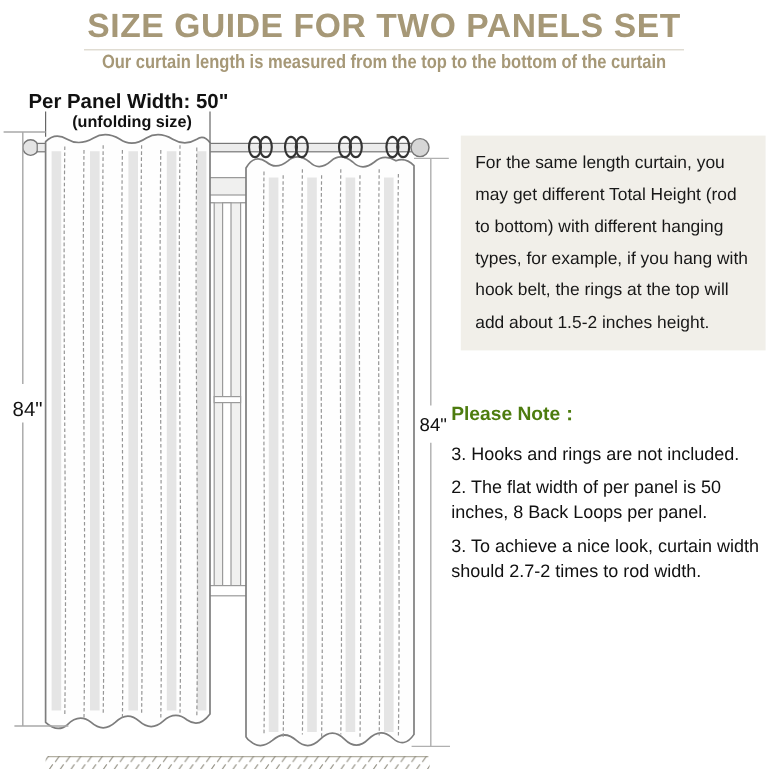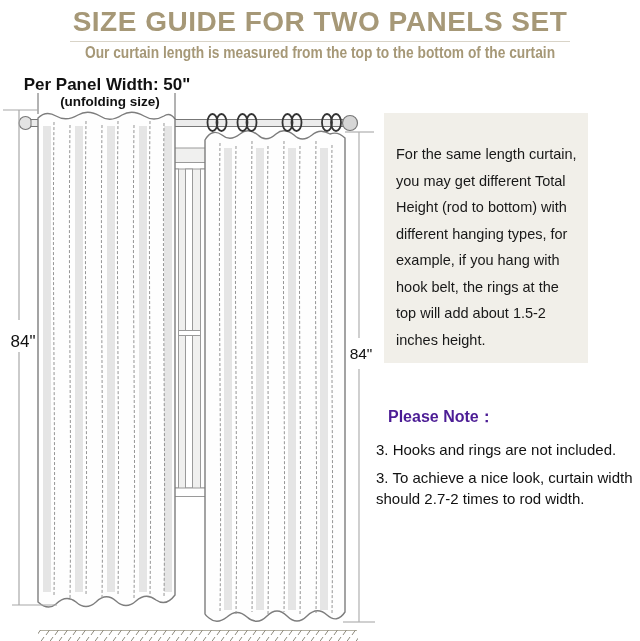--- a/index.html
+++ b/index.html
@@ -24,25 +24,25 @@
     font-size:16px;line-height:18px;font-weight:bold;color:var(--accent,#a69877);
     transform:scaleX(.86);transform-origin:50% 50%;white-space:nowrap;
   }
   
   .diagram{position:absolute;left:0;top:66px;width:385px;height:575px;}
   .svglabel{font-family:"Liberation Sans", sans-serif;fill:#111;}
   .lbl-bold{font-weight:bold;}
   
   .rightcol{position:absolute;left:376px;top:113px;width:262px;color:var(--ink,#1c1c1c);}
   .infobox{
-    margin-left:8px;width:204px;background:var(--info-bg,#f1efe9);
-    padding:28px 10px 10px 12px;font-size:14.5px;line-height:26.5px;color:#181818;
+    margin-left:8px;width:254px;background:var(--info-bg,#f1efe9);
+    padding:10px 10px 10px 12px;font-size:14.5px;line-height:26.5px;color:#181818;
   }
   .notes{margin-top:43px;}
-  .notes h2{font-size:16px;line-height:22px;font-weight:bold;color:#4c1d95;margin-left:12px;}
+  .notes h2{font-size:16px;line-height:22px;font-weight:bold;color:#4d7c0f;}
   .notes p{font-size:15px;line-height:21px;margin-top:7px;color:#111;}
   .notes p:first-of-type{margin-top:11px;}
 </style>
 </head>
 <body>
 
 <div class="stage">
 
   <div class="hdr">
     <h1>SIZE GUIDE FOR TWO PANELS SET</h1>
@@ -162,17 +162,18 @@
     <text class="svglabel lbl-bold" x="110" y="106" font-size="13.5" text-anchor="middle">(unfolding size)</text>
     <text class="svglabel" x="23" y="347" font-size="17" text-anchor="middle">84"</text>
     <text class="svglabel" x="361" y="359" font-size="15.5" text-anchor="middle">84"</text>
   </svg>
 
   <div class="rightcol">
     <div class="infobox">For the same length curtain, you may get different Total Height (rod to bottom) with different hanging types, for example, if you hang with hook belt, the rings at the top will add about 1.5-2 inches height.</div>
     <div class="notes">
       <h2>Please Note：</h2>
       <p>3. Hooks and rings are not included.</p>
+      <p>2. The flat width of per panel is 50 inches, 8 Back Loops per panel.</p>
       <p>3. To achieve a nice look, curtain width should 2.7-2 times to rod width.</p>
     </div>
   </div>
 
 </div>
 
 </body></html>

